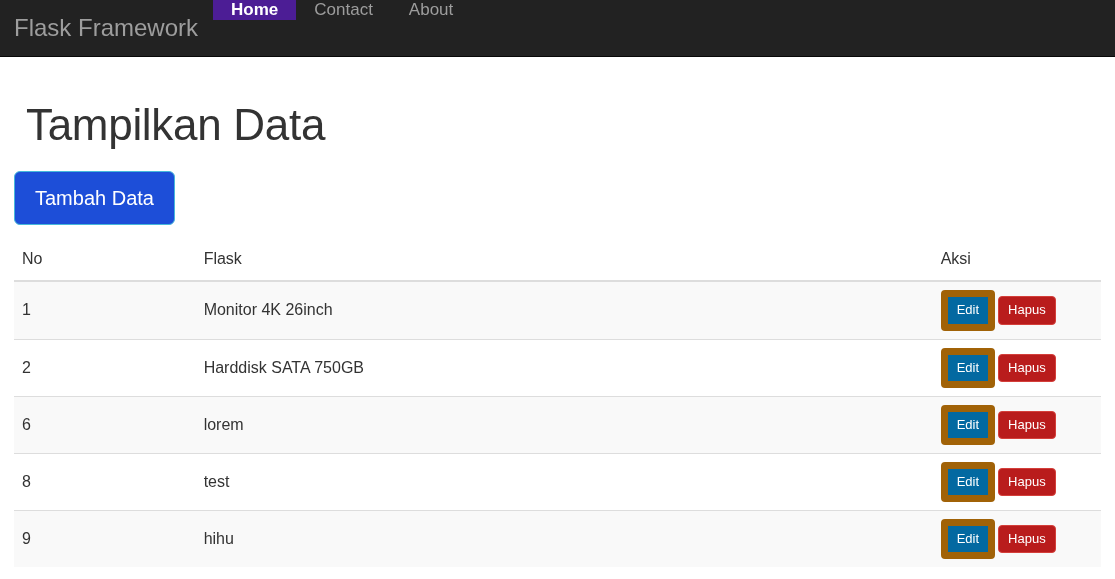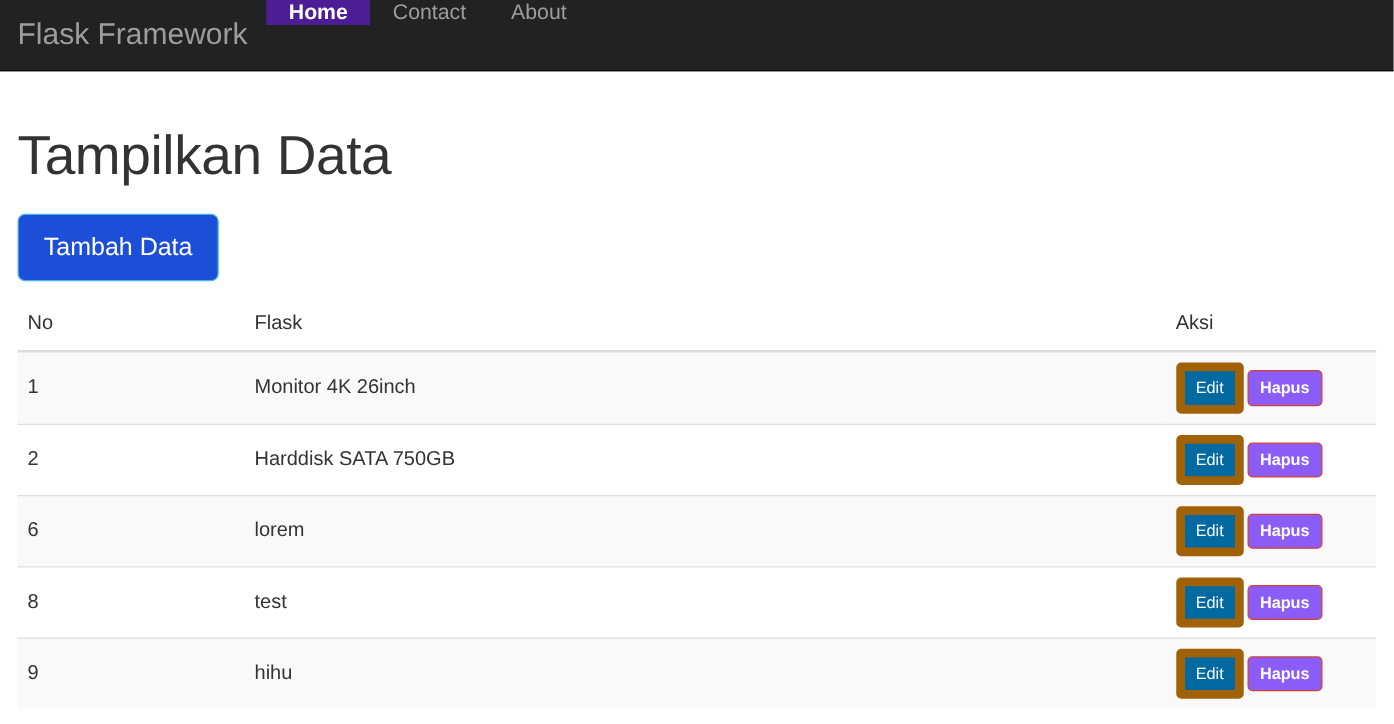--- a/index.html
+++ b/index.html
@@ -62,21 +62,21 @@
   
   .container {
     padding: 0 14px;
     box-sizing: border-box;
     width: 1115px;
   }
   .page-title {
     font-size: 44px;
     font-weight: normal;
     color: #333333;
-    margin: 44px 0 0 0;
+    margin: 44px 0 0 12px;
     line-height: 1.1;
     letter-spacing: -0.3px;
   }
   .btn-add {
     display: inline-block;
     margin-top: 22px;
     padding: 15px 20px;
     font-size: 20px;
     line-height: 1.1;
     color: #ffffff;
@@ -132,23 +132,22 @@
     cursor: pointer;
     box-sizing: border-box;
     vertical-align: middle;
   }
   .btn-edit {
     background: #0369a1;
     border: 7px solid #a16207;
     margin-right: 3px;
   }
   .btn-hapus {
-    background: #8b5cf6;
+    background: #b91c1c;
     border: 1px solid #d43f3a;
-    font-weight: bold;
   }
 </style>
 </head>
 <body>
 
 <nav class="navbar">
   <a class="navbar-brand">Flask Framework</a>
   <ul class="navbar-nav">
     <li>
         <a class="nav-item active">Home</a>

